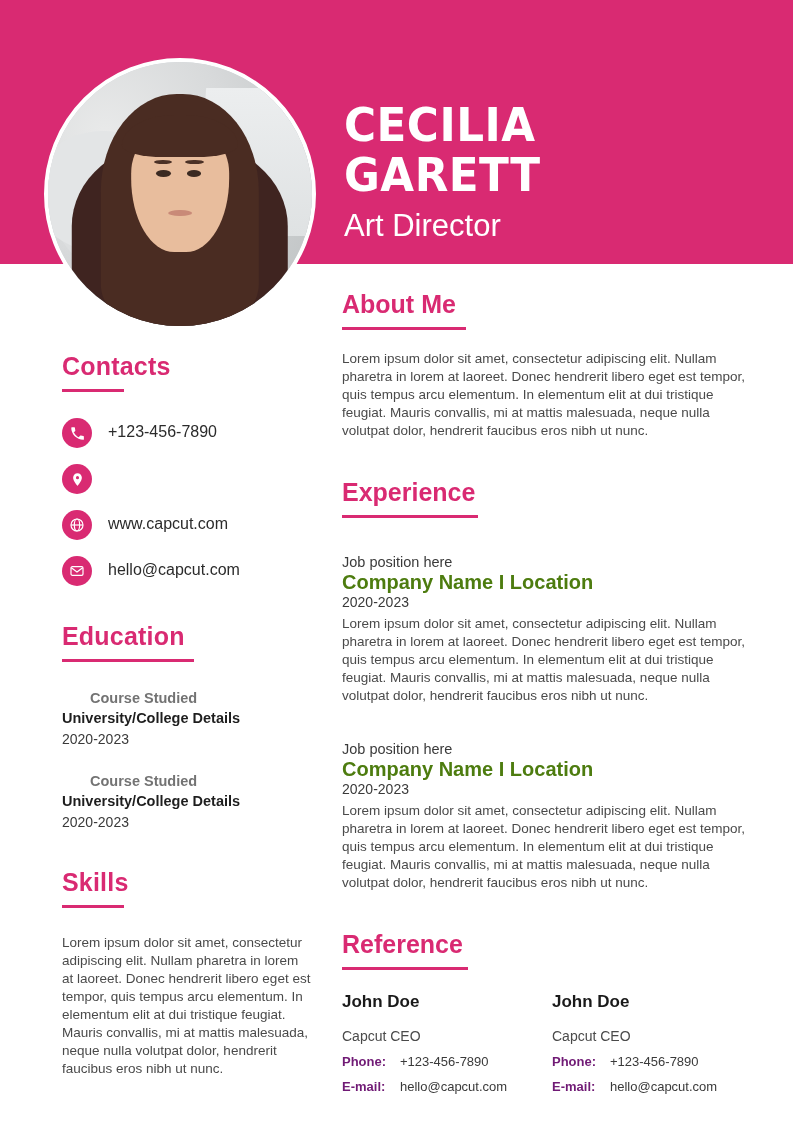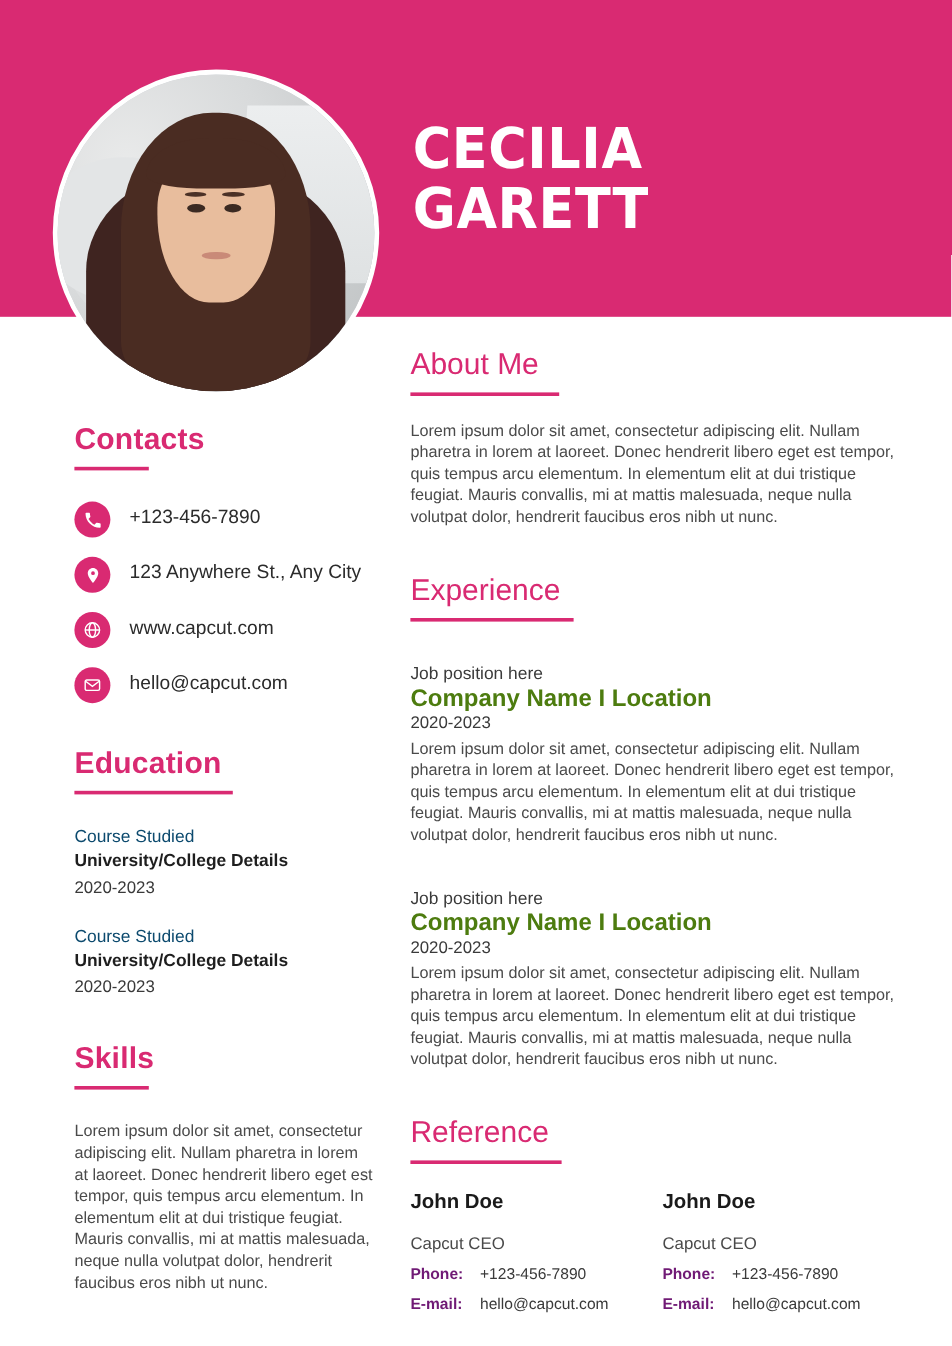--- a/index.html
+++ b/index.html
@@ -225,23 +225,24 @@
     line-height: 21px;
     color: #2b2b2b;
     padding-top: 3px;
   }
 
   .edu-block { margin-top: 26px; }
   .edu-item { margin-bottom: 22px; }
   .edu-item:last-child { margin-bottom: 0; }
   .edu-course {
     font-size: 14.5px;
-    font-weight: 400;
-    color: #0c4a6e;
+    font-weight: 700;
+    color: #737373;
     line-height: 20px;
+    margin-left: 28px;
   }
   .edu-school {
     font-size: 14.5px;
     font-weight: 700;
     color: #1e1e1e;
     line-height: 20px;
   }
   .edu-years {
     font-size: 14px;
     color: #3a3a3a;
@@ -260,21 +261,21 @@
 
   
   .right-col {
     position: absolute;
     left: 342px;
     top: 290px;
     width: 408px;
   }
   .r-title {
     font-size: 25px;
-    font-weight: 400;
+    font-weight: 700;
     color: #d92a72;
   }
   .r-rule {
     width: 124px;
     height: 3px;
     background: #d92a72;
     margin-top: 8px;
   }
   .r-rule.exp { width: 136px; }
   .r-rule.ref { width: 126px; }
@@ -339,20 +340,21 @@
 </style>
 </head>
 <body>
 
 <div class="page">
 
   <div class="header-band"></div>
 
   <div class="header-text">
     <div class="name">CECILIA GARETT</div>
+    <div class="role">Art Director</div>
   </div>
 
   <div class="photo-wrap">
     <div class="photo-bg"></div>
     <div class="photo-blob"></div>
     <div class="photo-window"></div>
     <div class="p-shoulder"></div>
     <div class="p-hair2"></div>
     <div class="p-neck"></div>
     <div class="p-hair"></div>
@@ -381,21 +383,20 @@
           </span>
           <span class="c-text">+123-456-7890</span>
         </div>
 
         <div class="contact-row">
           <span class="c-icon">
             <svg width="15" height="15" viewBox="0 0 24 24" fill="#ffffff">
                 <path d="M12 2C8.1 2 5 5.1 5 9c0 5.2 7 13 7 13s7-7.8 7-13c0-3.9-3.1-7-7-7zm0 9.5A2.5 2.5 0 1 1 12 6.5a2.5 2.5 0 0 1 0 5z"></path>
               </svg>
           </span>
-          <span class="c-text">123 Anywhere St., Any City</span>
         </div>
 
         <div class="contact-row">
           <span class="c-icon">
             <svg width="16" height="16" viewBox="0 0 24 24" fill="none" stroke="#ffffff" stroke-width="1.8">
                 <circle cx="12" cy="12" r="9"></circle>
                 <ellipse cx="12" cy="12" rx="4" ry="9"></ellipse>
                 <line x1="3" y1="12" x2="21" y2="12"></line>
               </svg>
           </span>

